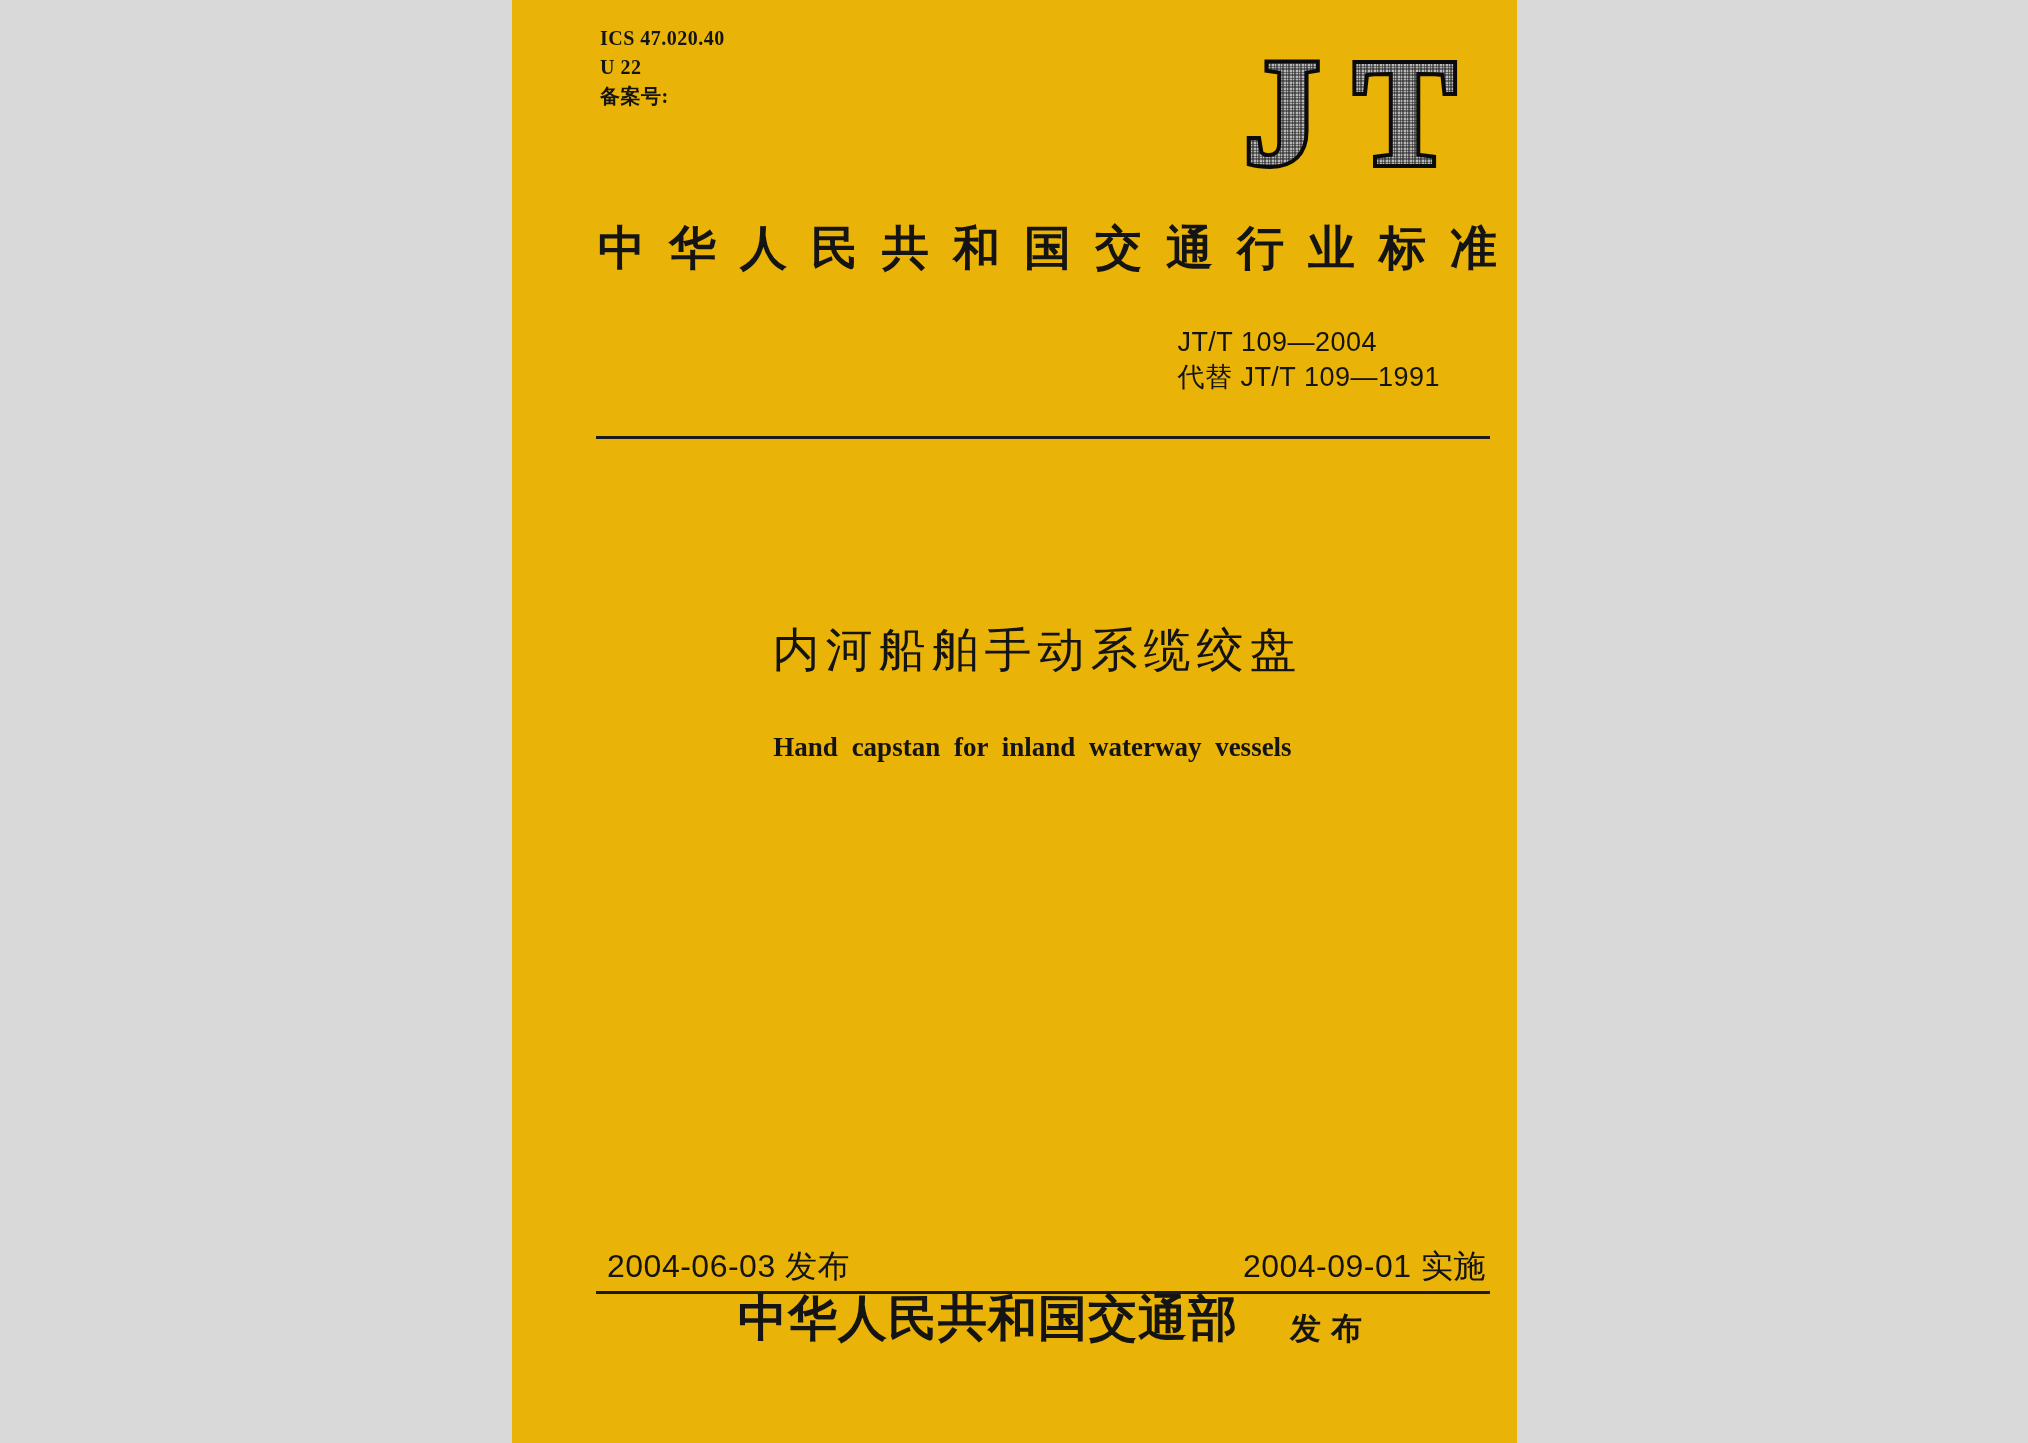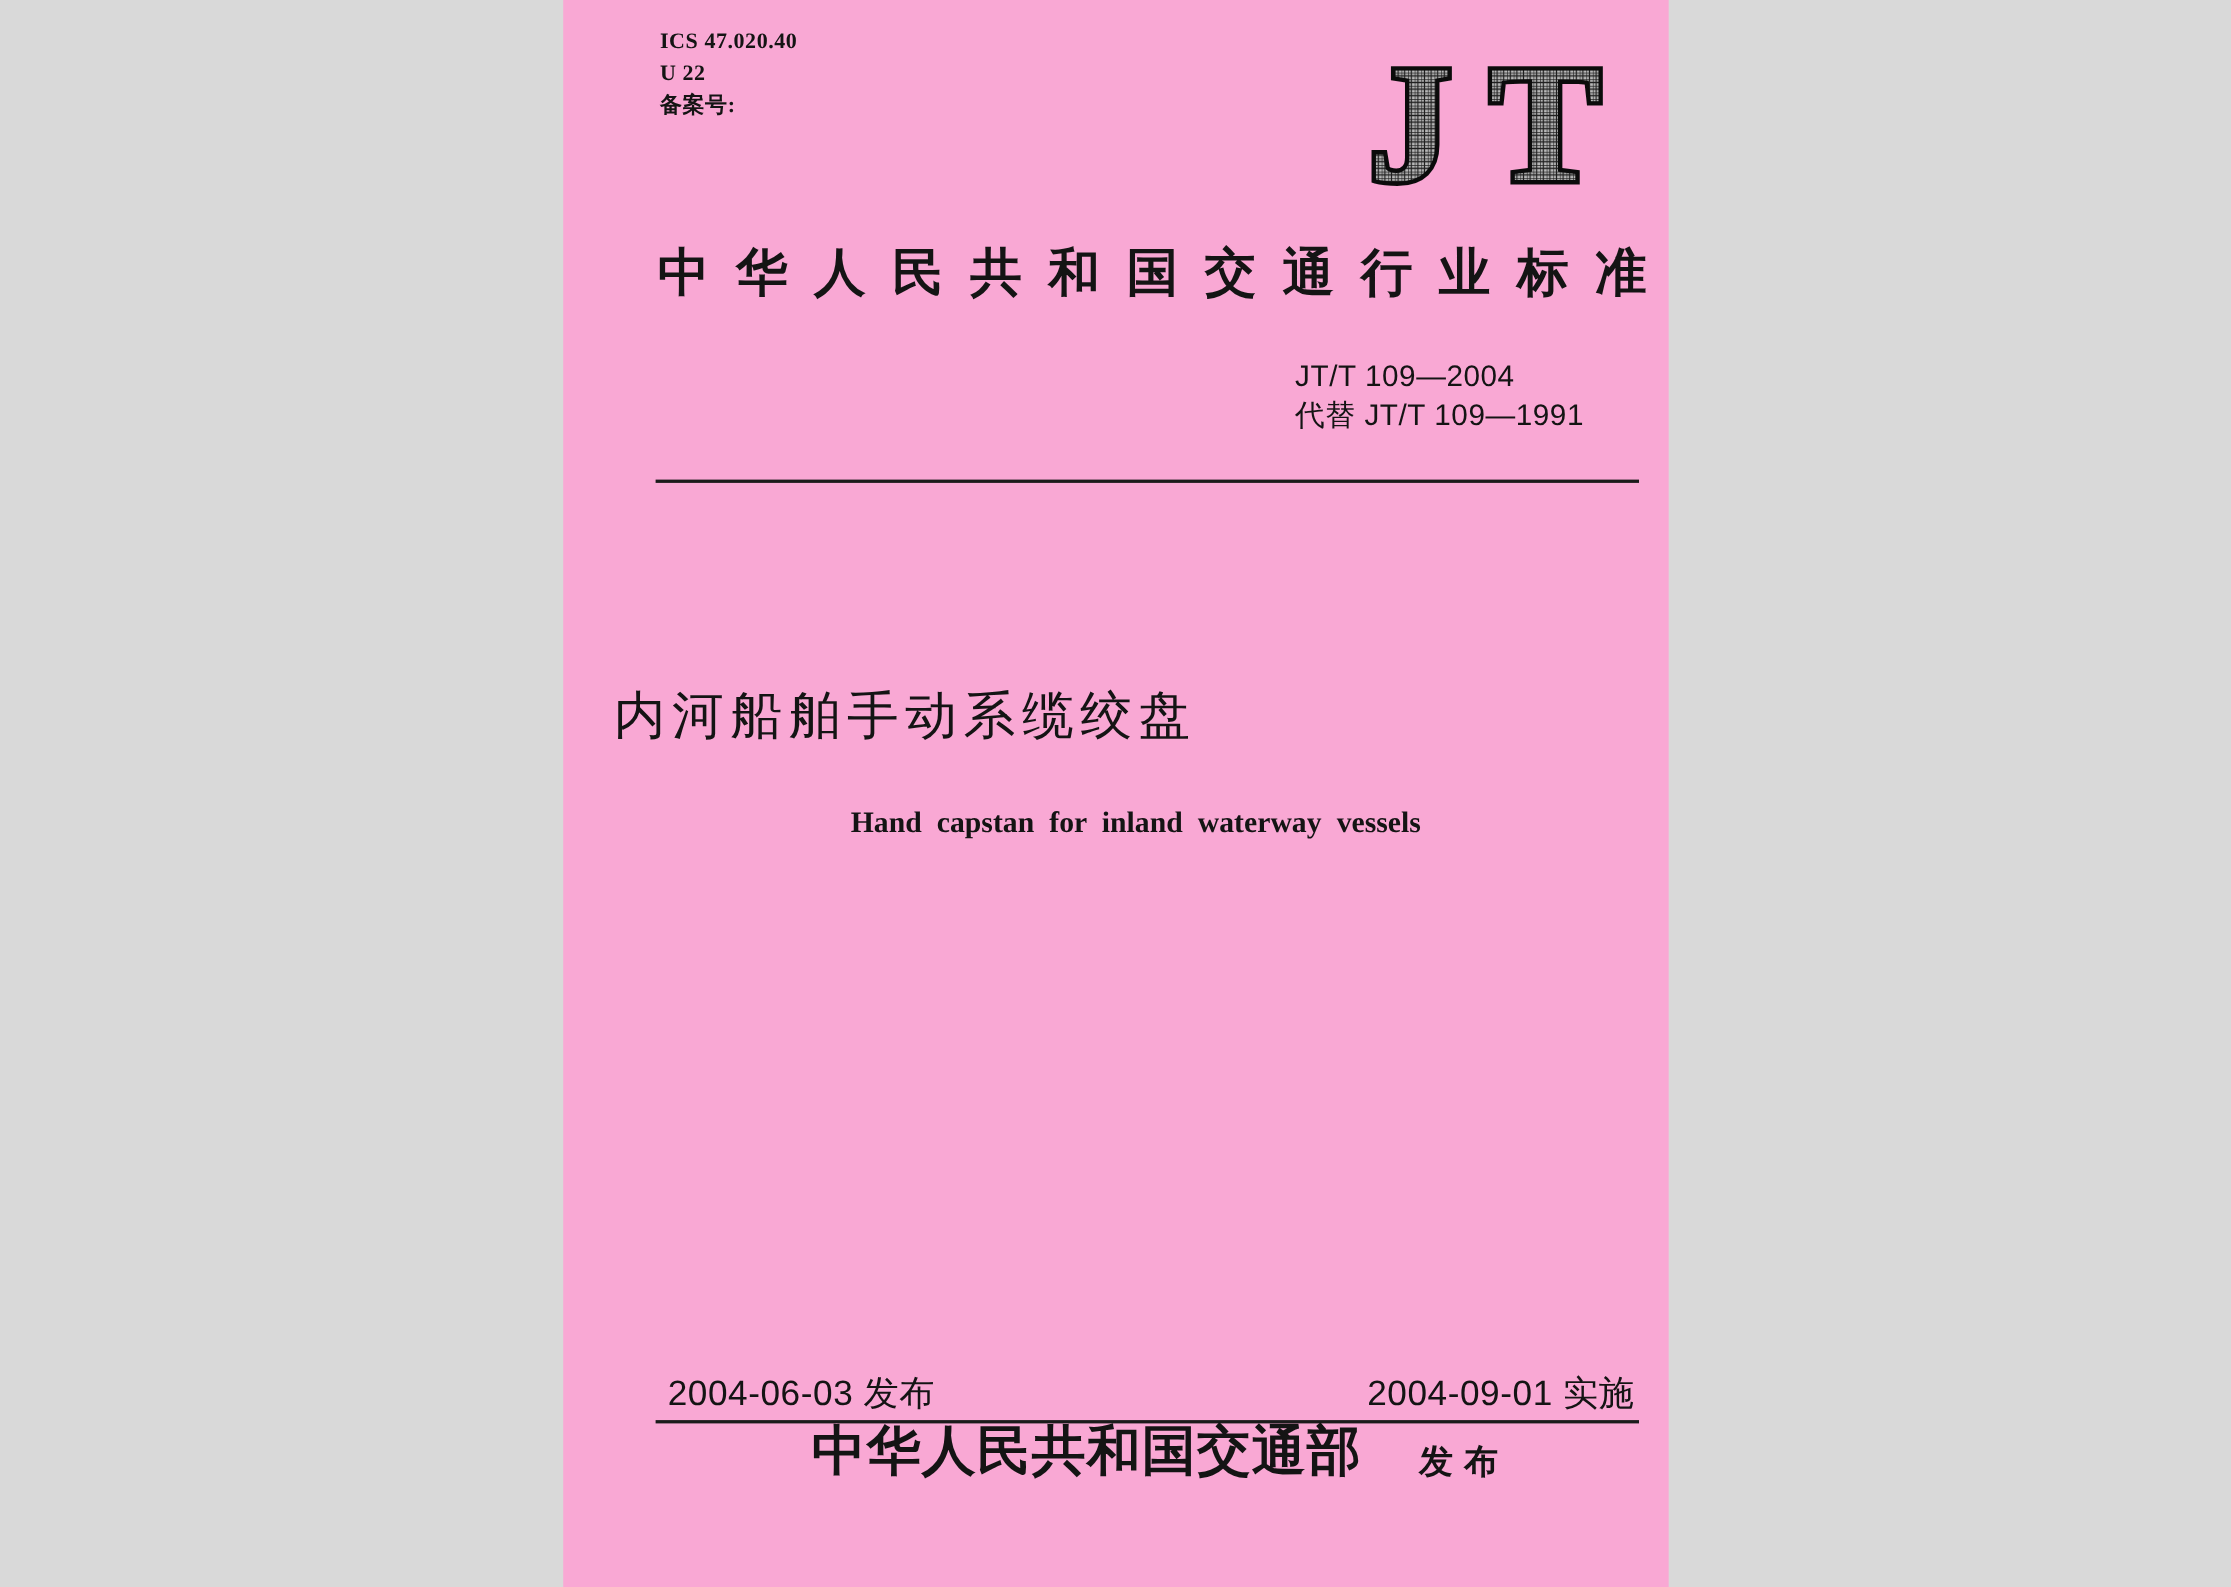--- a/index.html
+++ b/index.html
@@ -14,21 +14,21 @@
     font-family: "Liberation Serif", serif;
     color: #141414;
   }
 
   .page {
     position: absolute;
     left: 512px;
     top: 0;
     width: 1005px;
     height: 1443px;
-    background: #f9a8d4;
+    background: #eab308;
   }
 
   
   .meta-block {
     position: absolute;
     left: 88px;
     top: 24px;
     font-family: "Liberation Serif", serif;
     font-weight: bold;
     font-size: 20px;
@@ -79,21 +79,21 @@
     background: #1b1b1b;
   }
   .rule-top    { top: 436px; }
   .rule-bottom { top: 1291px; }
 
   
   .doc-title-zh {
     position: absolute;
     left: 0; right: 0;
     top: 619px;
-    text-align: left;
+    text-align: center;
     text-indent: 46px;
     font-family: Liberation Serif, serif;
     font-weight: 400;
     font-size: 47px;
     letter-spacing: 6px;
     white-space: nowrap;
   }
   .doc-title-en {
     position: absolute;
     left: 0; right: 0;

